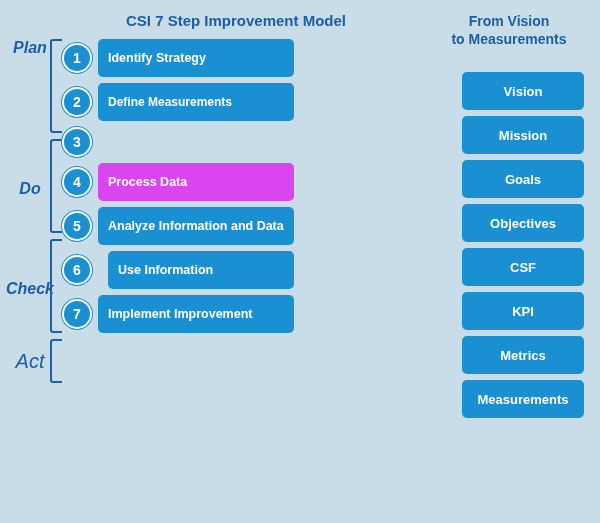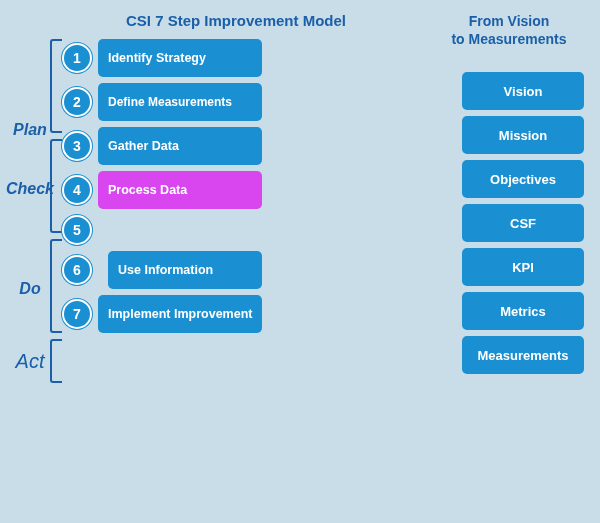--- a/index.html
+++ b/index.html
@@ -90,28 +90,28 @@
 <body>
 
 <div class="container">
 
   <div class="left-section">
     <div class="main-title">CSI 7 Step Improvement Model</div>
 
     <div class="all-steps-wrapper" id="phases-container">
 
     <div style="display: flex; flex-direction: column; width: 40px; gap: 0px;">
-          <div style="height: 100px; display: flex; align-items: flex-end; justify-content: center;">
+          <div style="height: 100px; display: flex; align-items: flex-start; justify-content: center;">
             <span style="color: rgb(26, 95, 168); font-size: 16px; font-weight: bold; font-style: italic;">Plan</span>
           </div>
           <div style="height: 100px; display: flex; align-items: center; justify-content: center;">
-            <span style="color: rgb(26, 95, 168); font-size: 16px; font-weight: bold; font-style: italic;">Check</span>
+            <span style="color: rgb(26, 95, 168); font-size: 16px; font-weight: bold; font-style: italic;">Do</span>
           </div>
           <div style="height: 100px; display: flex; align-items: center; justify-content: center;">
-            <span style="color: rgb(26, 95, 168); font-size: 16px; font-weight: bold; font-style: italic;">Do</span>
+            <span style="color: rgb(26, 95, 168); font-size: 16px; font-weight: bold; font-style: italic;">Check</span>
           </div>
           <div style="height: 44px; display: flex; align-items: center; justify-content: center;">
             <span style="color: rgb(26, 95, 168); font-size: 20px; font-weight: normal; font-style: italic;">Act</span>
           </div>
         </div>
         <div style="display: flex; flex-direction: column; width: 12px; gap: 0px;">
           <div style="height: 100px; display: flex; align-items: stretch; justify-content: flex-end; padding-bottom: 6px;">
             <div style="width: 10px; border-left: 2.5px solid rgb(26, 95, 168); border-top: 2.5px solid rgb(26, 95, 168); border-bottom: 2.5px solid rgb(26, 95, 168); border-radius: 3px 0px 0px 3px; flex: 1 1 0%;"></div>
           </div>
           <div style="height: 100px; display: flex; align-items: stretch; justify-content: flex-end; padding-bottom: 6px;">
@@ -128,46 +128,47 @@
           <div style="display: flex; flex-direction: row; align-items: center; gap: 6px;">
             <div style="width: 30px; height: 30px; border-radius: 50%; background: rgb(26, 143, 209); color: white; font-size: 14px; font-weight: bold; display: flex; align-items: center; justify-content: center; flex-shrink: 0; border: 2.5px solid white; box-shadow: rgb(26, 143, 209) 0px 0px 0px 1px;">1</div>
             <div style="flex: 1 1 0%; background: rgb(26, 143, 209); color: white; font-size: 12.5px; font-weight: bold; padding: 7px 10px; border-radius: 5px; display: flex; align-items: center; min-height: 38px;">Identify Strategy</div>
           </div>
           <div style="display: flex; flex-direction: row; align-items: center; gap: 6px;">
             <div style="width: 30px; height: 30px; border-radius: 50%; background: rgb(26, 143, 209); color: white; font-size: 14px; font-weight: bold; display: flex; align-items: center; justify-content: center; flex-shrink: 0; border: 2.5px solid white; box-shadow: rgb(26, 143, 209) 0px 0px 0px 1px;">2</div>
             <div style="flex: 1 1 0%; background: rgb(26, 143, 209); color: white; font-size: 12px; font-weight: bold; padding: 7px 10px; border-radius: 5px; display: flex; align-items: center; min-height: 38px;">Define Measurements</div>
           </div>
           <div style="display: flex; flex-direction: row; align-items: center; gap: 6px;">
             <div style="width: 30px; height: 30px; border-radius: 50%; background: rgb(26, 143, 209); color: white; font-size: 14px; font-weight: bold; display: flex; align-items: center; justify-content: center; flex-shrink: 0; border: 2.5px solid white; box-shadow: rgb(26, 143, 209) 0px 0px 0px 1px;">3</div>
-            <div style="flex: 1 1 0%; background: rgb(26, 143, 209); color: white; font-size: 12.5px; font-weight: bold; padding: 7px 10px; border-radius: 5px; display: flex; align-items: center; min-height: 38px;">Gather Data</div>
           </div>
           <div style="display: flex; flex-direction: row; align-items: center; gap: 6px;">
             <div style="width: 30px; height: 30px; border-radius: 50%; background: rgb(26, 143, 209); color: white; font-size: 14px; font-weight: bold; display: flex; align-items: center; justify-content: center; flex-shrink: 0; border: 2.5px solid white; box-shadow: rgb(26, 143, 209) 0px 0px 0px 1px;">4</div>
             <div style="flex: 1 1 0%; background: #d946ef; color: white; font-size: 12.5px; font-weight: bold; padding: 7px 10px; border-radius: 5px; display: flex; align-items: center; min-height: 38px;">Process Data</div>
           </div>
           <div style="display: flex; flex-direction: row; align-items: center; gap: 6px;">
             <div style="width: 30px; height: 30px; border-radius: 50%; background: rgb(26, 143, 209); color: white; font-size: 14px; font-weight: bold; display: flex; align-items: center; justify-content: center; flex-shrink: 0; border: 2.5px solid white; box-shadow: rgb(26, 143, 209) 0px 0px 0px 1px;">5</div>
+            <div style="flex: 1 1 0%; background: rgb(26, 143, 209); color: white; font-size: 12.5px; font-weight: bold; padding: 7px 10px; border-radius: 5px; display: flex; align-items: center; min-height: 38px;">Analyze Information and Data</div>
           </div>
           <div style="display: flex; flex-direction: row; align-items: center; gap: 6px;">
             <div style="width: 30px; height: 30px; border-radius: 50%; background: rgb(26, 143, 209); color: white; font-size: 14px; font-weight: bold; display: flex; align-items: center; justify-content: center; flex-shrink: 0; border: 2.5px solid white; box-shadow: rgb(26, 143, 209) 0px 0px 0px 1px;">6</div>
             <div style="flex: 1 1 0%; background: rgb(26, 143, 209); color: white; font-size: 12.5px; font-weight: bold; padding: 7px 10px; border-radius: 5px; display: flex; align-items: center; min-height: 38px; margin-left: 10px;">Use Information</div>
           </div>
           <div style="display: flex; flex-direction: row; align-items: center; gap: 6px;">
             <div style="width: 30px; height: 30px; border-radius: 50%; background: rgb(26, 143, 209); color: white; font-size: 14px; font-weight: bold; display: flex; align-items: center; justify-content: center; flex-shrink: 0; border: 2.5px solid white; box-shadow: rgb(26, 143, 209) 0px 0px 0px 1px;">7</div>
             <div style="flex: 1 1 0%; background: rgb(26, 143, 209); color: white; font-size: 12.5px; font-weight: bold; padding: 7px 10px; border-radius: 5px; display: flex; align-items: center; min-height: 38px;">Implement Improvement</div>
           </div>
         </div>
       </div>
   </div>
 
   <div class="right-section">
     <div class="right-title" id="right-title-el">From Vision<br>to Measurements</div>
     <div class="right-items" id="right-items-container">
     <div class="right-item">Vision</div>
         <div class="right-item">Mission</div>
+        <div class="right-item">Goals</div>
         <div class="right-item">Objectives</div>
         <div class="right-item">CSF</div>
         <div class="right-item">KPI</div>
         <div class="right-item">Metrics</div>
         <div class="right-item">Measurements</div>
       </div>
   </div>
 </div>
 
 </body></html>

